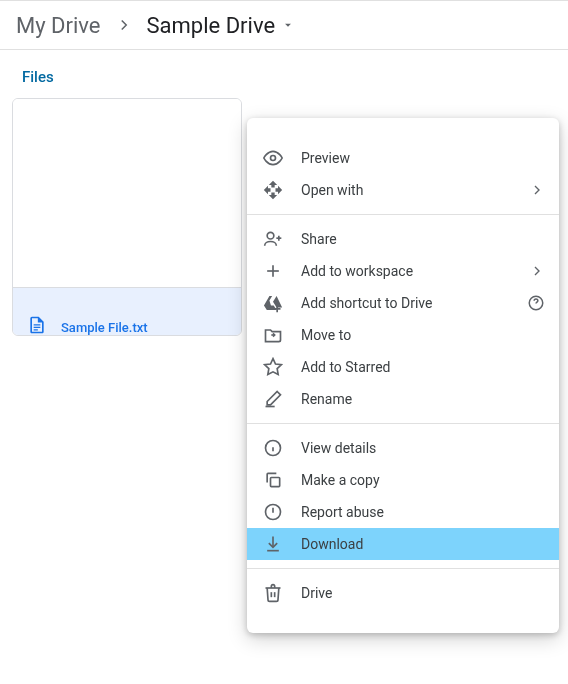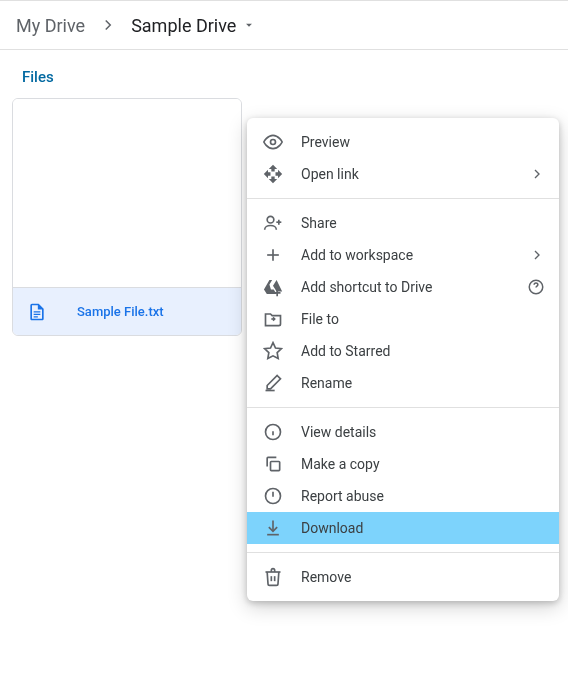--- a/index.html
+++ b/index.html
@@ -22,21 +22,21 @@
       height: 50px;
       display: flex;
       align-items: center;
       padding: 0 10px;
       gap: 8px;
     }
     .crumb {
       display: flex;
       align-items: center;
       gap: 6px;
-      font-size: 18px;
+      font-size: 22px;
       color: #5f6368;
       padding: 4px 6px;
       border-radius: 4px;
     }
     .crumb.current {
       color: #202124;
     }
     .chev-sep {
       color: #5f6368;
     }
@@ -59,39 +59,39 @@
       overflow: hidden;
     }
     .file-preview {
       flex: 1;
       background: #fff;
     }
     .file-footer {
       background: #e8f0fe;
       height: 48px;
       display: flex;
-      align-items: center;
-      gap: 30px;
+      align-items: flex-end;
+      gap: 14px;
       padding: 0 14px;
       border-top: 1px solid #dadce0;
     }
     .file-footer .fname {
       color: #1a73e8;
       font-size: 13px;
       font-weight: 500;
     }
     .context-menu {
       position: absolute;
       top: 118px;
       left: 247px;
       width: 312px;
       background: #fff;
       border-radius: 6px;
       box-shadow: 0 2px 6px rgba(0,0,0,0.2), 0 6px 20px rgba(0,0,0,0.18);
-      padding: 8px 0;
+      padding: 24px 0;
     }
     .menu-item {
       display: flex;
       align-items: center;
       height: 32px;
       padding: 0 16px;
       gap: 18px;
       color: #3c4043;
       cursor: pointer;
       position: relative;
@@ -177,21 +177,21 @@
     </span>
     <span class="mi-label">Preview</span>
   </div>
 
   <div class="menu-item">
     <span class="mi-icon">
       <svg width="20" height="20" viewBox="0 0 24 24" fill="currentColor">
           <path d="M10 9h4V6h3l-5-5-5 5h3v3zm-1 1H6V7l-5 5 5 5v-3h3v-4zm14 2l-5-5v3h-3v4h3v3l5-5zm-9 3h-4v3H7l5 5 5-5h-3v-3z"></path>
         </svg>
     </span>
-    <span class="mi-label">Open link</span>
+    <span class="mi-label">Open with</span>
     <span class="trailing">
       <svg width="16" height="16" viewBox="0 0 24 24" fill="none" stroke="currentColor" stroke-width="2">
           <polyline points="9 18 15 12 9 6"></polyline>
         </svg>
     </span>
   </div>
 
   <div class="menu-divider"></div>
 
   <div class="menu-item">
@@ -240,21 +240,21 @@
   </div>
 
   <div class="menu-item">
     <span class="mi-icon">
       <svg width="20" height="20" viewBox="0 0 24 24" fill="none" stroke="currentColor" stroke-width="2">
           <path d="M3 6h6l2 2h10v10a2 2 0 01-2 2H3V6z"></path>
           <polyline points="10 12 14 12"></polyline>
           <polyline points="12 10 14 12 12 14"></polyline>
         </svg>
     </span>
-    <span class="mi-label">File to</span>
+    <span class="mi-label">Move to</span>
   </div>
 
   <div class="menu-item">
     <span class="mi-icon">
       <svg width="20" height="20" viewBox="0 0 24 24" fill="none" stroke="currentColor" stroke-width="2">
           <polygon points="12 2 15 8.5 22 9.3 17 14 18.2 21 12 17.8 5.8 21 7 14 2 9.3 9 8.5 12 2"></polygon>
         </svg>
     </span>
     <span class="mi-label">Add to Starred</span>
   </div>
@@ -320,16 +320,16 @@
   <div class="menu-item">
     <span class="mi-icon">
       <svg width="20" height="20" viewBox="0 0 24 24" fill="none" stroke="currentColor" stroke-width="2">
           <polyline points="3 6 5 6 21 6"></polyline>
           <path d="M19 6l-1 14a2 2 0 01-2 2H8a2 2 0 01-2-2L5 6"></path>
           <path d="M10 6V4a2 2 0 012-2h0a2 2 0 012 2v2"></path>
           <line x1="10" y1="11" x2="10" y2="17"></line>
           <line x1="14" y1="11" x2="14" y2="17"></line>
         </svg>
     </span>
-    <span class="mi-label">Remove</span>
+    <span class="mi-label">Drive</span>
   </div>
 
 </div>
 
 </body></html>

